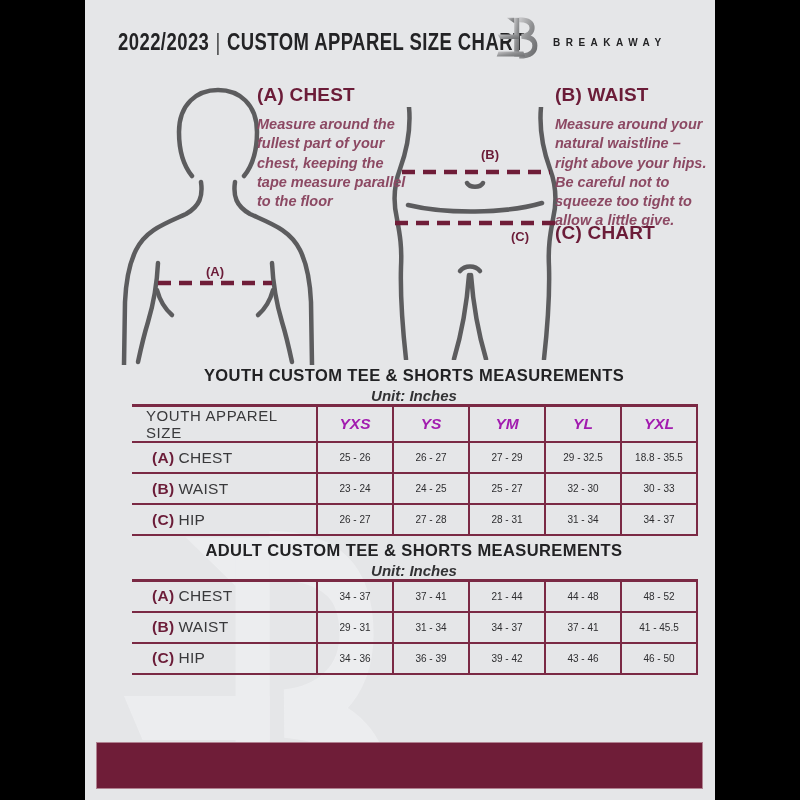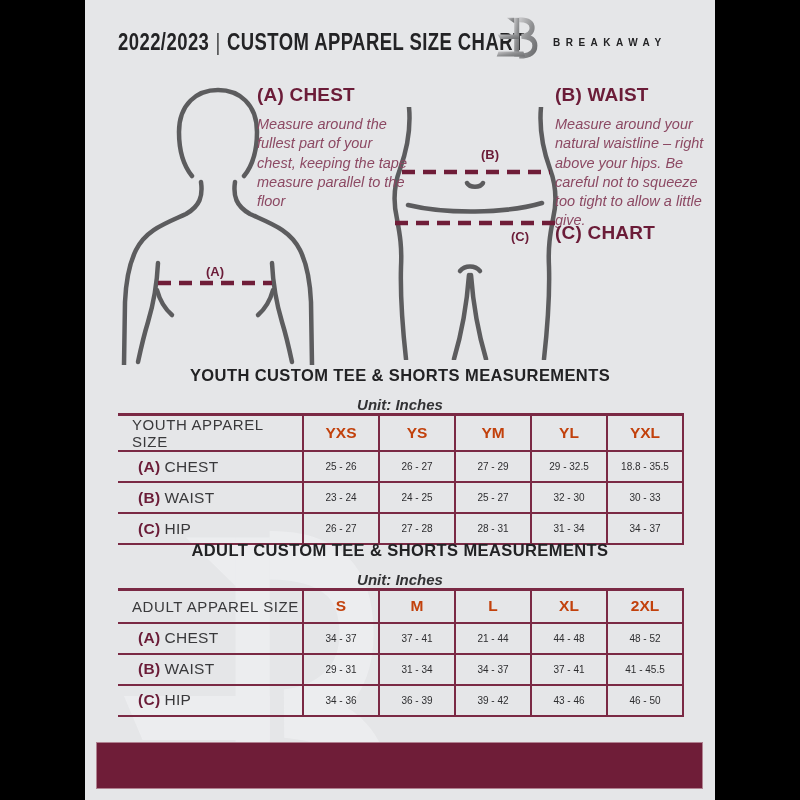--- a/index.html
+++ b/index.html
@@ -19,49 +19,49 @@
   
   .hdr-title{position:absolute;left:33px;top:30px;font-size:21px;font-weight:800;color:#232325;
     letter-spacing:.5px;transform:scale(.88,1.14);transform-origin:left center;white-space:nowrap;}
   .hdr-title .sep{font-weight:400;color:#434345;padding:0 7px;}
   .brand{position:absolute;left:408px;top:16px;display:flex;align-items:center;}
   .brand svg{width:46px;height:46px;}
   .brand-name{font-size:10px;font-weight:700;letter-spacing:5.5px;color:#232325;margin-left:14px;margin-top:6px;}
 
   
   .guide-head{font-size:19px;font-weight:800;color:var(--maroon-heading);letter-spacing:.2px;}
-  .guide-body{margin-top:9px;font-size:14.5px;line-height:1.33;font-style:italic;font-weight:400;color:var(--maroon-text);}
+  .guide-body{margin-top:9px;font-size:14.5px;line-height:1.33;font-style:italic;font-weight:700;color:var(--maroon-text);}
   .gblock{position:absolute;}
   #g-chest{left:172px;top:84px;width:155px;}
   #g-waist{left:470px;top:84px;width:153px;}
   #g-hips{left:470px;top:222px;width:160px;}
   .fig{position:absolute;}
   #fig-upper{left:35px;top:80px;}
   #fig-lower{left:305px;top:107px;}
   .fig path,.fig line{fill:none;stroke:var(--figure);stroke-width:4.5;stroke-linecap:round;}
   .fig .dash{stroke:var(--maroon);stroke-width:4.5;stroke-dasharray:13 8;stroke-linecap:butt;}
   .fig text{font-family:"Liberation Sans",sans-serif;font-size:13px;font-weight:800;fill:var(--maroon-heading);stroke:none;}
 
   
-  .tbl-sec{position:absolute;left:0;width:630px;z-index:1;}
+  .tbl-sec{position:absolute;left:14px;width:630px;z-index:1;}
   #youth-sec{top:366px;}
   #adult-sec{top:541px;}
   .tbl-title{text-align:center;font-size:16.5px;font-weight:700;color:#222224;letter-spacing:.4px;}
-  .tbl-unit{text-align:center;font-size:15px;font-style:italic;font-weight:600;color:#323234;margin-top:11px;}
+  .tbl-unit{text-align:center;font-size:15px;font-style:italic;font-weight:600;color:#323234;margin-top:2px;}
   table{border-collapse:collapse;table-layout:fixed;width:565px;margin:0 0 0 33px;
     border-top:3px solid var(--maroon-border);border-bottom:2px solid var(--maroon-border);}
   td{height:31px;vertical-align:middle;}
   tr{border-bottom:2px solid var(--maroon-border);}
   td+td{border-left:2px solid var(--maroon-border);border-right:2px solid var(--maroon-border);
     text-align:center;font-size:10px;color:var(--ink);width:76px;}
   tr.hrow td{height:33px;}
   td.lbl{width:185px;padding-left:14px;font-size:15px;color:#39393b;letter-spacing:.6px;}
   tr.drow td.lbl{padding-left:20px;font-size:15.5px;letter-spacing:.3px;}
   .pfx{font-weight:800;color:var(--maroon-heading);margin-right:4px;}
-  tr.hrow td+td{font-weight:700;font-size:15.5px;color:#c2410c;}
+  tr.hrow td+td{font-weight:700;font-size:15.5px;color:#a21caf;font-style:italic;}
 
   
   .wm{position:absolute;left:8px;top:520px;width:310px;height:222px;overflow:hidden;z-index:0;opacity:.6;}
   .wm svg{width:310px;height:440px;}
   .footer-bar{position:absolute;left:11px;top:742px;width:607px;height:47px;background:var(--maroon);
     border:1px solid rgba(255,255,255,.45);z-index:2;}
 </style>
 </head>
 <body>
 
@@ -179,28 +179,20 @@
       </tr>
     </tbody>
       </table>
   </div>
 
   <div class="tbl-sec" id="adult-sec">
     <div class="tbl-title">ADULT CUSTOM TEE &amp; SHORTS MEASUREMENTS</div>
     <div class="tbl-unit">Unit: Inches</div>
     <table>
       <tbody>
-          <tr class="hrow">
-        <td class="lbl">ADULT APPAREL SIZE</td>
-        <td>S</td>
-        <td>M</td>
-        <td>L</td>
-        <td>XL</td>
-        <td>2XL</td>
-      </tr>
       <tr class="drow">
         <td class="lbl"><span class="pfx">(A)</span><span>CHEST</span></td>
         <td>34 - 37</td>
         <td>37 - 41</td>
         <td>21 - 44</td>
         <td>44 - 48</td>
         <td>48 - 52</td>
       </tr>
       <tr class="drow">
         <td class="lbl"><span class="pfx">(B)</span><span>WAIST</span></td>

